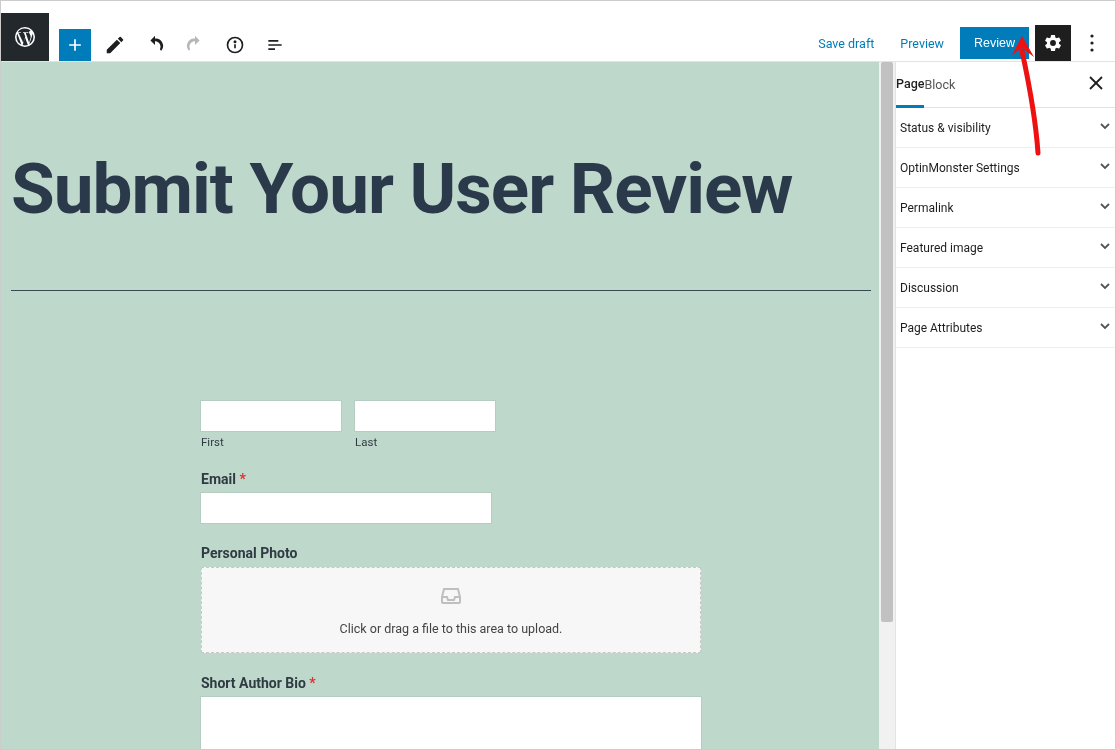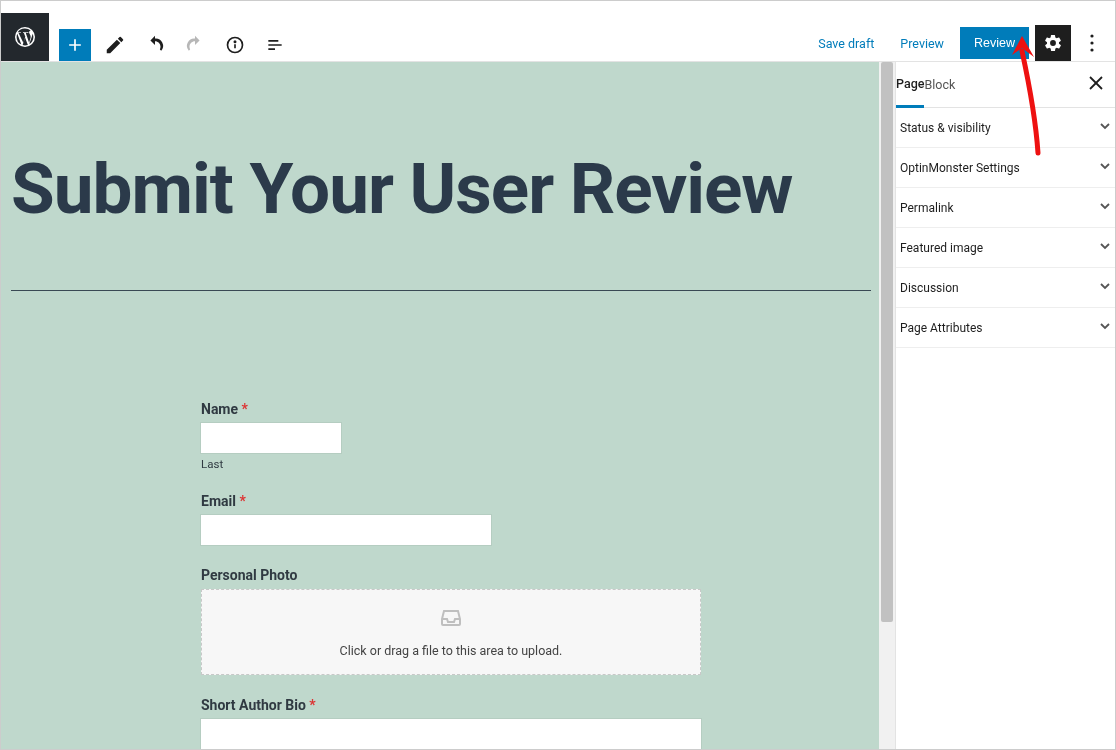--- a/index.html
+++ b/index.html
@@ -124,25 +124,25 @@
   <div class="body">
     <div class="editor-wrap">
       <div class="editor-scroll">
         <div class="canvas">
           <h1 class="page-title">Submit Your User Review</h1>
           <div class="hr"></div>
 
           <div class="form-area">
 
             <div class="field">
-              <label class="label">
-                <span>Name</span>
-                <span class="req">*</span>
-              </label>
               <div class="row">
+                <div class="half" style="max-width:140px">
+                  <input class="text" type="text" style="">
+                  <span class="sublabel">First</span>
+                </div>
                 <div class="half" style="max-width:140px">
                   <input class="text" type="text" style="">
                   <span class="sublabel">Last</span>
                 </div>
               </div>
             </div>
 
             <div class="field">
               <label class="label">
                 <span>Email</span>

